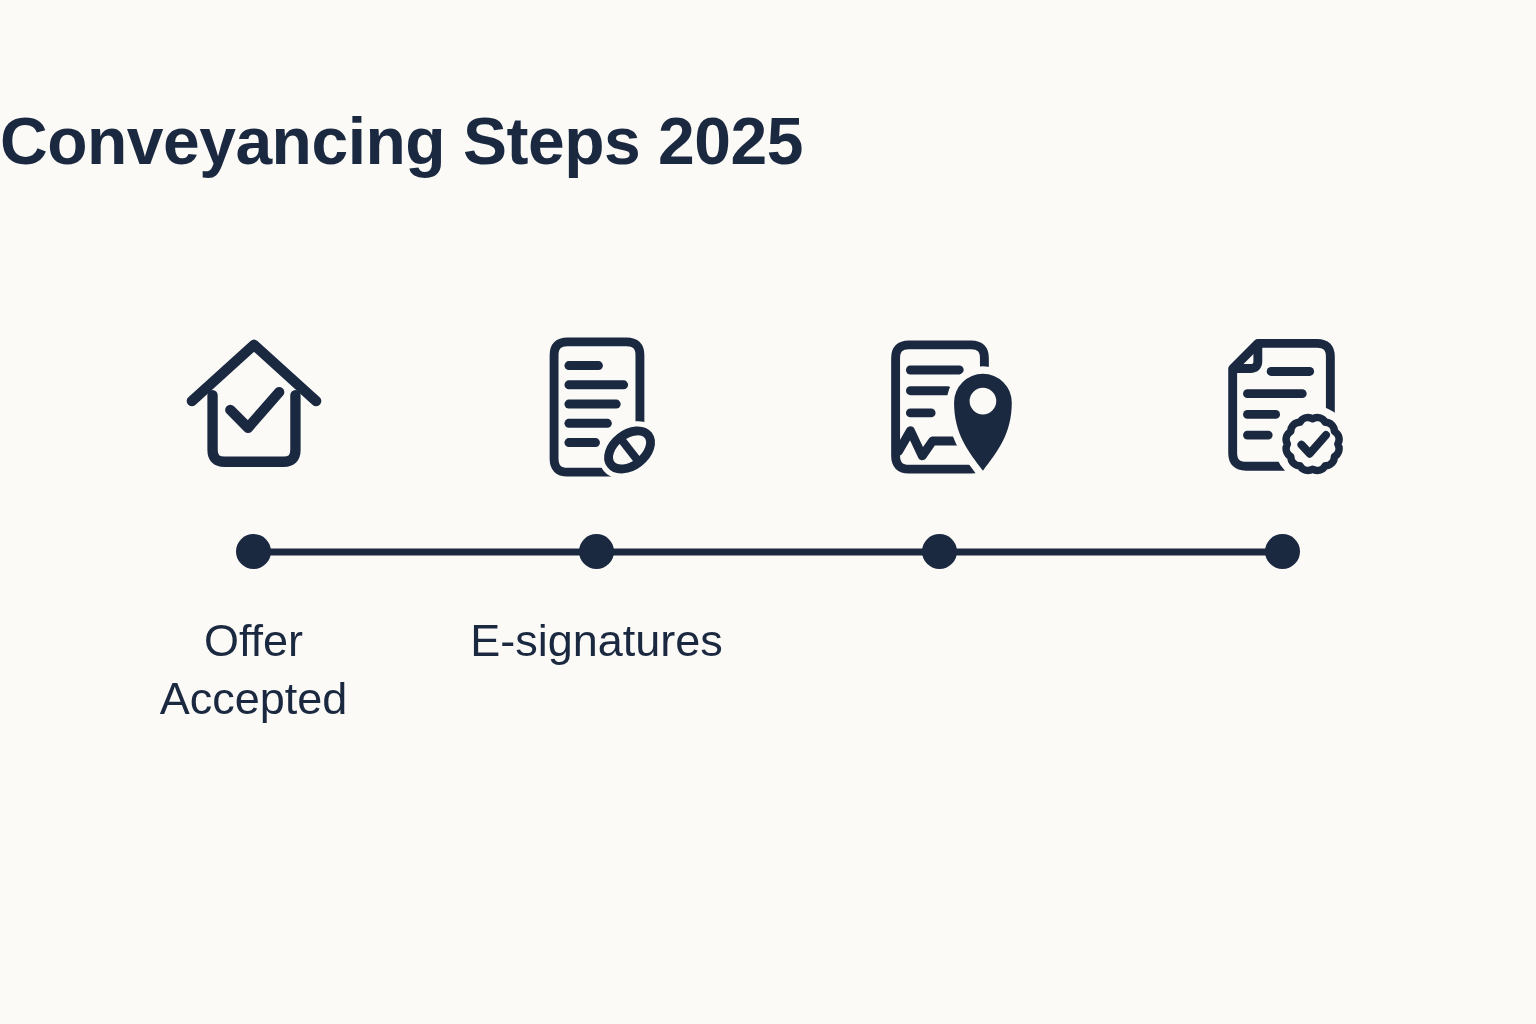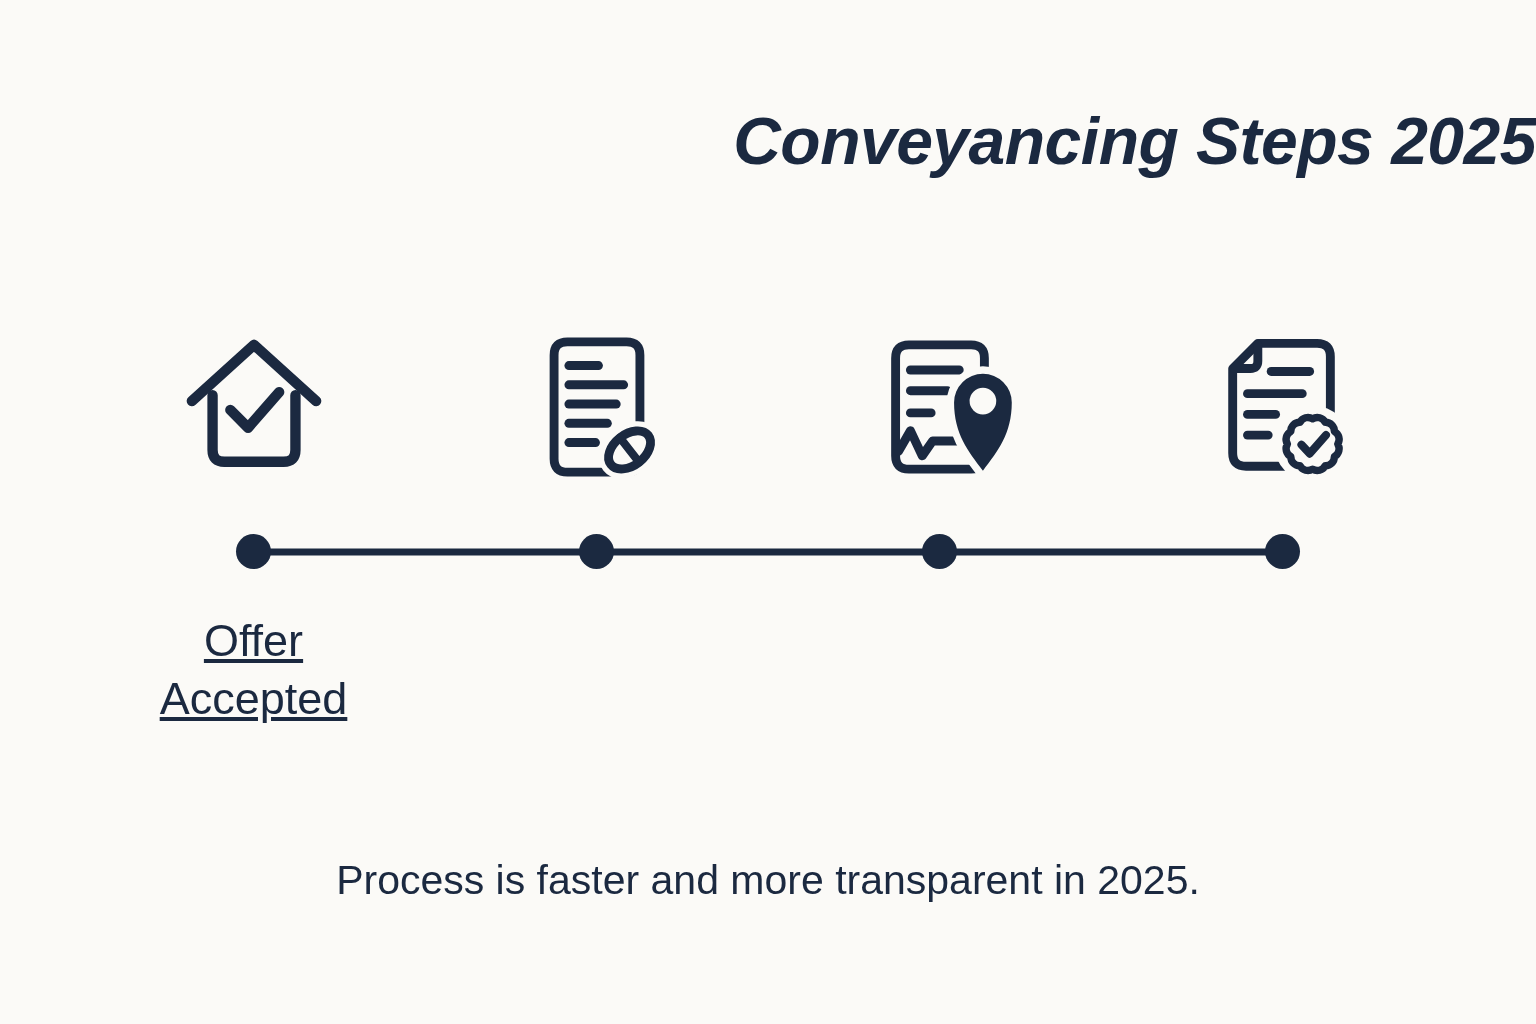--- a/index.html
+++ b/index.html
@@ -11,27 +11,26 @@
   body{
     background:var(--bg);
     font-family:"Liberation Sans", sans-serif;
     color:var(--ink);
     overflow:hidden;
   }
   .page{width:1536px;height:1024px;position:relative;}
 
   .title{
     margin-top:104px;
-    text-align:right;
+    text-align:left;
     font-size:66px;
     font-weight:700;
     letter-spacing:-0.5px;
     line-height:1.15;
     color:var(--ink);
-    font-style:italic;
   }
 
   .row{
     width:1372px;
     margin:0 auto;
     display:grid;
     grid-template-columns:repeat(4,343px);
   }
 
   .icons-row{margin-top:152px;height:150px;}
@@ -49,21 +48,20 @@
   .dot-cell{display:flex;align-items:center;justify-content:center;position:relative;z-index:1;}
   .timeline-dot{width:35px;height:35px;border-radius:50%;background:var(--ink);}
 
   .labels-row{margin-top:42px;}
   .step-label{
     text-align:center;
     font-size:45px;
     font-weight:500;
     line-height:1.3;
     color:var(--ink);
-    text-decoration:underline;
   }
   .step-label.narrow{max-width:250px;margin:0 auto;}
 
   .footer{
     margin-top:128px;
     text-align:center;
     font-size:41px;
     font-weight:400;
     color:var(--ink);
   }
@@ -151,17 +149,17 @@
     <div class="dot-cell">
         <div class="timeline-dot"></div>
       </div>
     <div class="dot-cell">
         <div class="timeline-dot"></div>
       </div>
   </div>
 
   <div class="row labels-row">
     <div class="step-label narrow">Offer Accepted</div>
+    <div class="step-label">E-signatures</div>
   </div>
 
-  <p class="footer">Process is faster and more transparent in 2025.</p>
 
 </div>
 
 </body></html>

